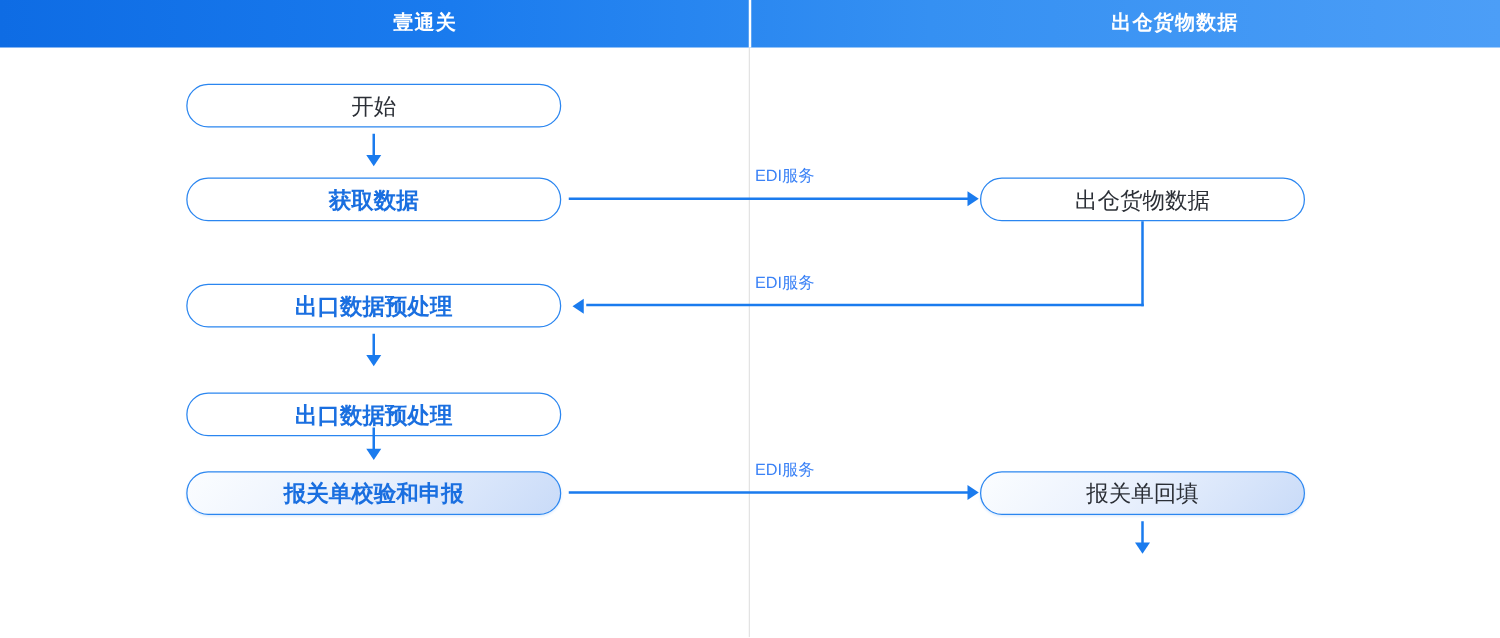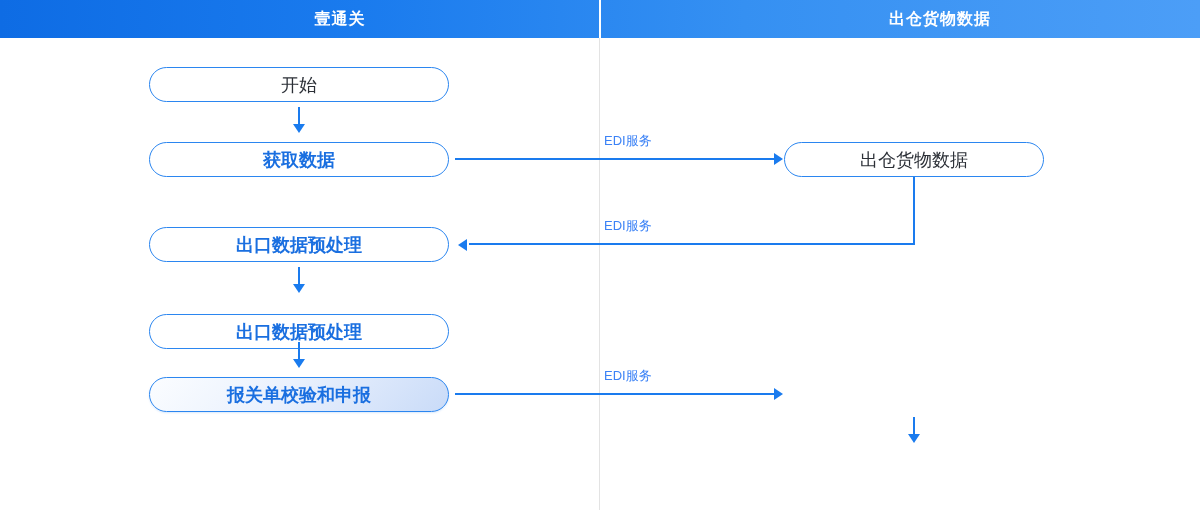--- a/index.html
+++ b/index.html
@@ -144,20 +144,21 @@
   <div class="node accent" style="left:149px; top:142px; width:300px;">获取数据</div>
 
   <div class="node accent" style="left:149px; top:227px; width:300px;">出口数据预处理</div>
 
   <div class="node accent" style="left:149px; top:314px; width:300px;">出口数据预处理</div>
 
   <div class="node accent filled" style="left:149px; top:377px; width:300px;">报关单校验和申报</div>
 
   <div class="node plain" style="left:784px; top:142px; width:260px;">出仓货物数据</div>
 
+  <div class="node plain filled" style="left:784px; top:377px; width:260px;">报关单回填</div>
 
 
   <div class="v-line" style="left:298px; top:107px; height:19px;"></div>
   <div class="arrow-down" style="left:293px; top:124px;"></div>
 
   <div class="h-line" style="left:455px; top:158px; width:320px;"></div>
   <div class="arrow-right" style="left:774px; top:153px;"></div>
   <div class="edge-label" style="left:604px; top:132px;">EDI服务</div>
 
   <div class="v-line" style="left:913px; top:177px; height:68px;"></div>

